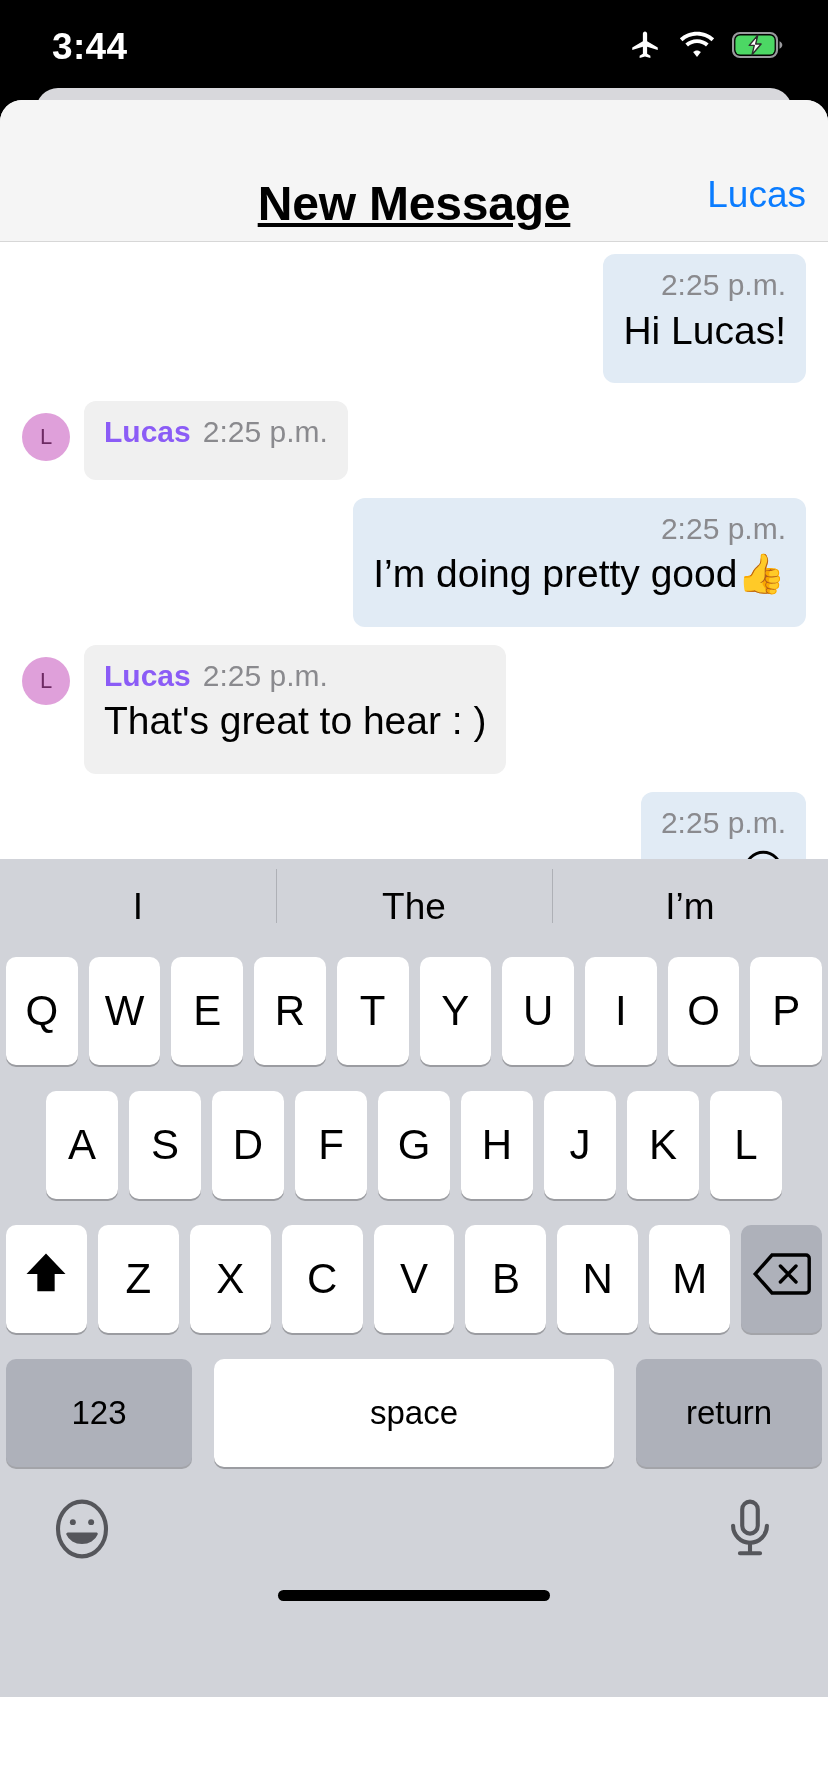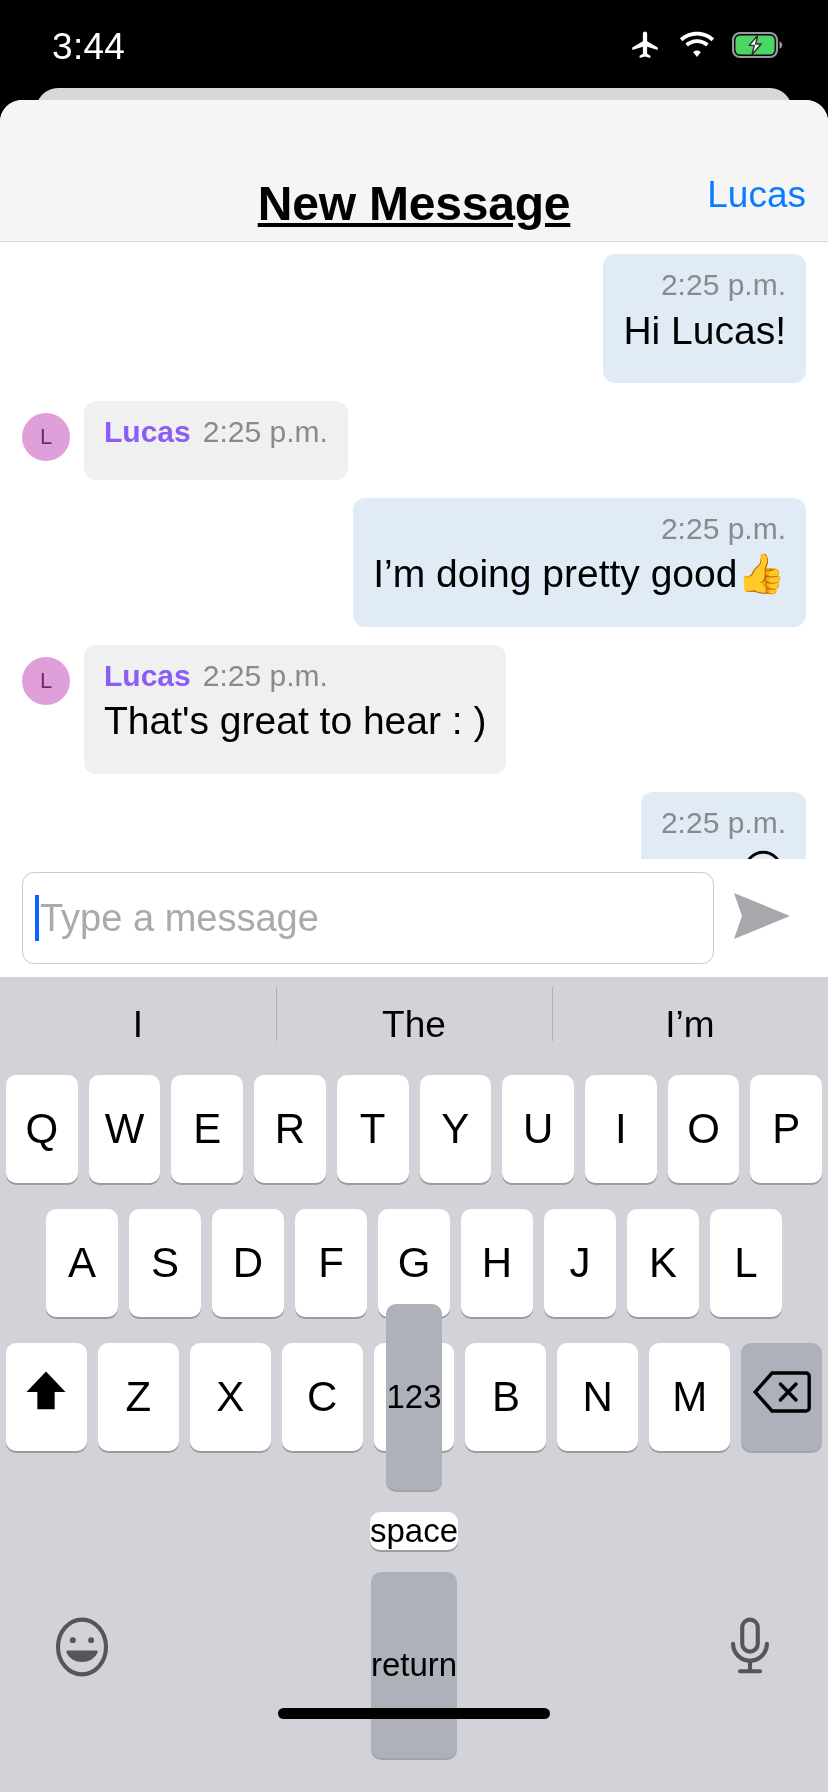--- a/index.html
+++ b/index.html
@@ -10,21 +10,21 @@
   }
   .device { position:relative; width:828px; height:1792px; background:#000; overflow:hidden; }
 
   
   .statusbar {
     position:absolute; top:0; left:0; width:828px; height:92px;
     background:#000; color:#fff;
   }
   .status-time {
     position:absolute; left:52px; top:26px;
-    font-size:37px; font-weight:400; letter-spacing:0.3px; color:#fff;
+    font-size:37px; font-weight:700; letter-spacing:0.3px; color:#fff;
   }
   .status-icons {
     position:absolute; right:44px; top:28px;
     display:flex; align-items:center; gap:17px;
   }
   .icon-svg { display:block; }
 
   
   .sheet-back {
     position:absolute; top:88px; left:36px; width:756px; height:70px;
@@ -118,21 +118,21 @@
   }
   .pred-item + .pred-item::before {
     content:""; position:absolute; left:0; top:-17px;
     width:1px; height:54px; background:#aeb0b6;
   }
 
   .krow { display:flex; justify-content:center; align-items:center; }
   .krow.r1 { padding:0 6px; gap:11px; height:112px; }
   .krow.r2 { padding:0 46px; gap:11px; height:112px; margin-top:22px; }
   .krow.r3 { padding:0 6px; gap:11px; height:112px; margin-top:22px; }
-  .krow.r4 { padding:0 6px; gap:22px; height:112px; margin-top:22px;flex-direction:column; }
+  .krow.r4 { padding:0 6px; gap:22px; height:112px; margin-top:22px; }
 
   .key {
     background:#fff; border-radius:10px;
     box-shadow:0 2px 0 rgba(0,0,0,0.26);
     display:flex; align-items:center; justify-content:center;
     font-size:42px; color:#000; height:108px;
   }
   .krow.r1 .key { flex:1 1 0; min-width:0; }
   .krow.r2 .key { flex:1 1 0; min-width:0; }
   .krow.r3 .key { flex:1 1 0; min-width:0; }
@@ -229,33 +229,20 @@
 
       <div class="msg-row out">
         <div class="bubble out">
           <div class="meta">2:25 p.m.</div>
           <div class="body-text emoji-only">😝</div>
         </div>
       </div>
 
     </div>
 
-    <div class="composer">
-      <div class="input-wrap">
-        <div class="caret"></div>
-        <div class="placeholder">Type a message</div>
-      </div>
-      <div class="send-btn">
-        <span>
-          <svg width="64" height="54" viewBox="0 0 64 54" fill="#a8a8ac">
-            <path d="M4 4 L60 27 L4 50 L12 27 Z"></path>
-          </svg>
-        </span>
-      </div>
-    </div>
 
     <div class="keyboard">
 
       <div class="predictive">
         <div class="pred-item">I</div>
         <div class="pred-item">The</div>
         <div class="pred-item">I’m</div>
       </div>
 
       <div class="krow r1">

